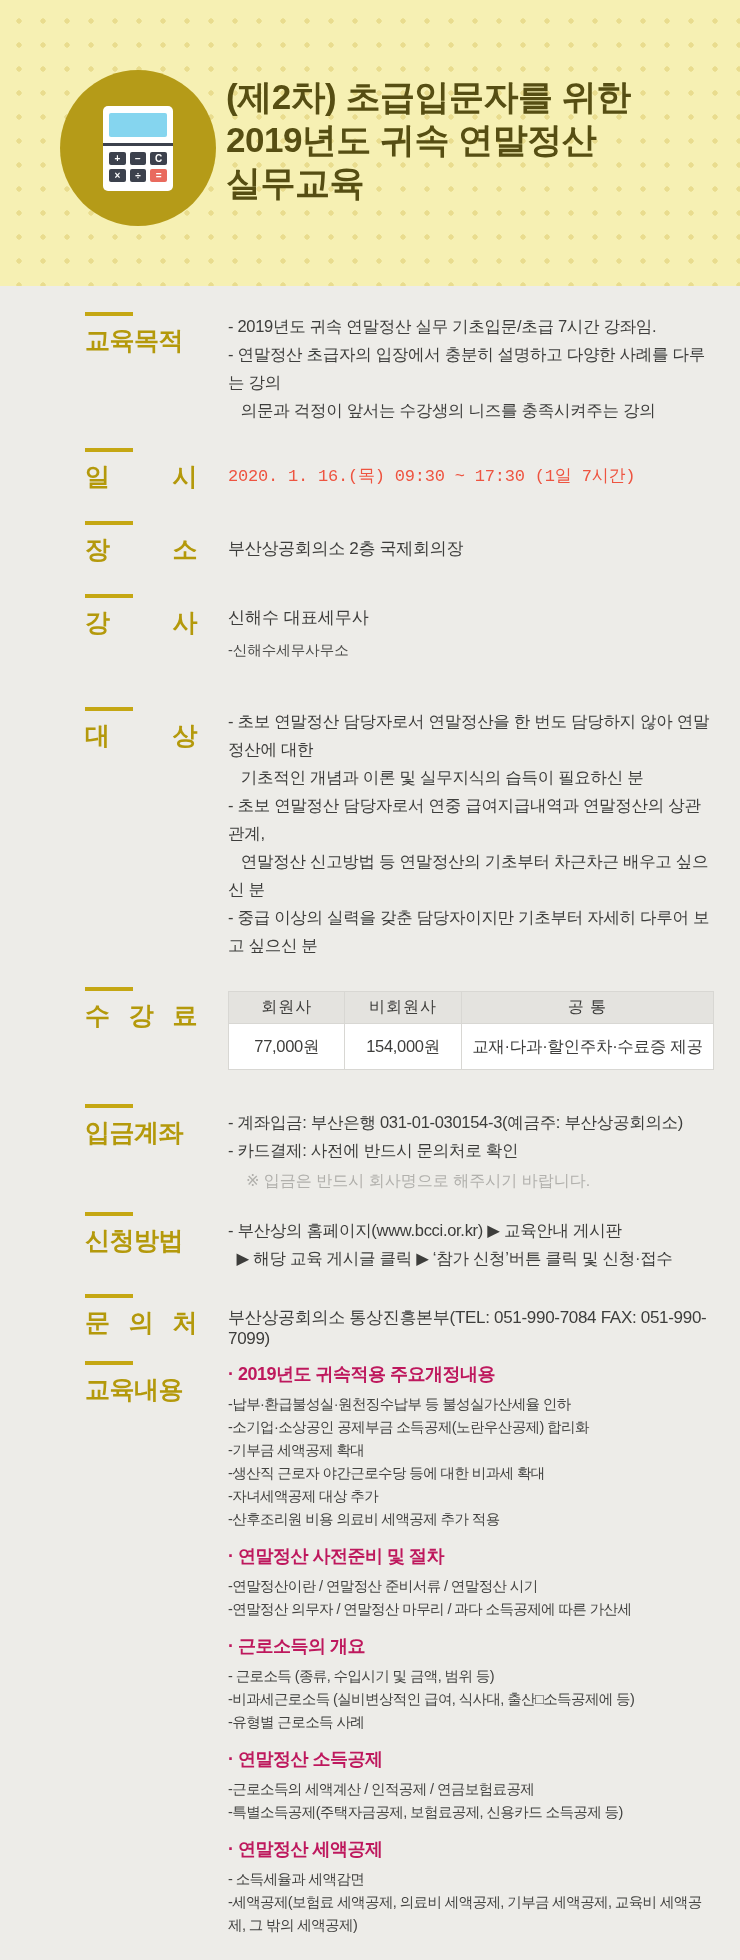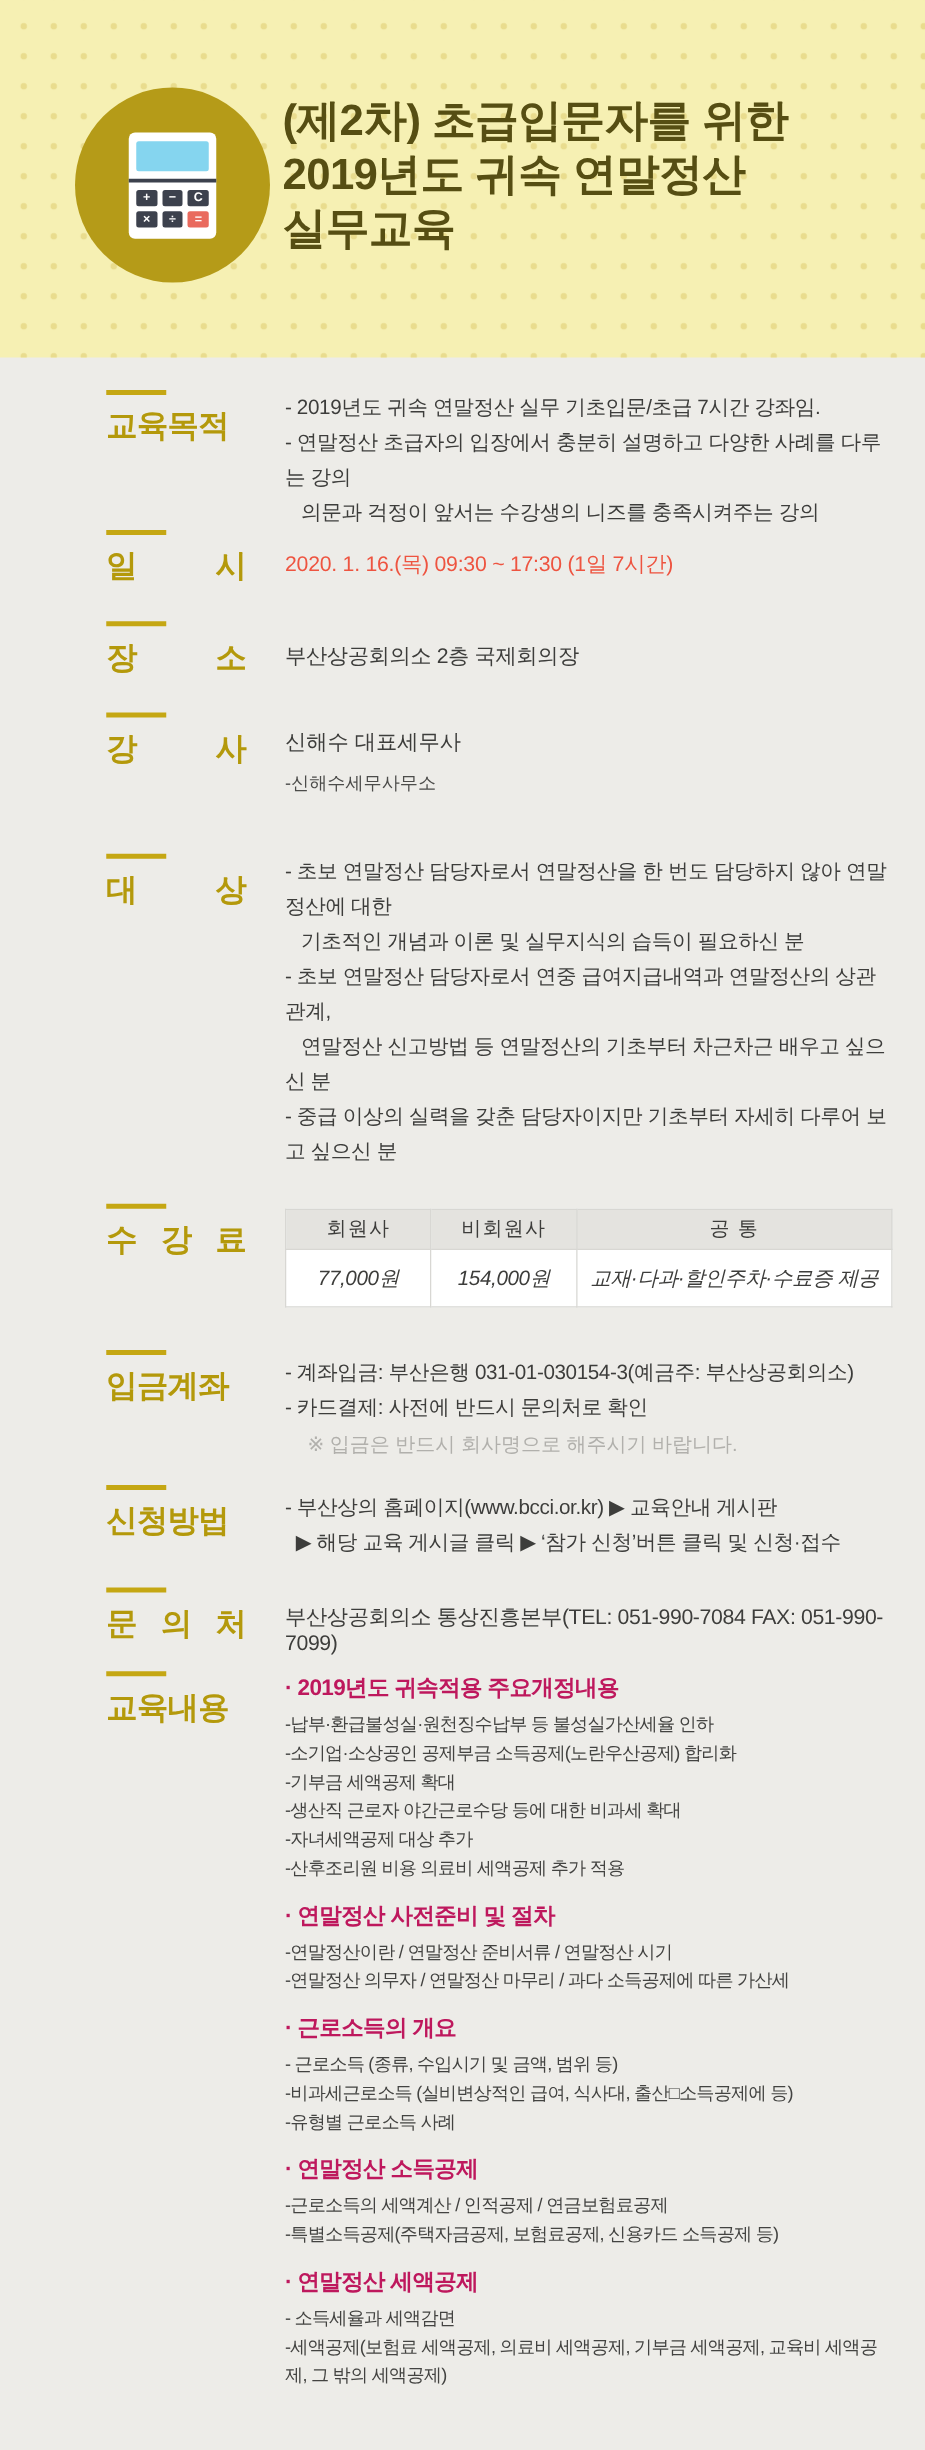--- a/index.html
+++ b/index.html
@@ -40,45 +40,45 @@
   .label-line { width:48px; height:4px; background:#c5a713; }
   .label-text {
     margin-top:8px; color:#b4990b; font-size:25px; font-weight:bold;
     text-align:justify; text-align-last:justify; letter-spacing:-0.5px;
   }
   .content { flex:1; padding-left:31px; padding-right:26px; color:#3d3d3b; }
   .li { font-size:16.5px; line-height:28px; white-space:pre-wrap; letter-spacing:-0.3px; }
   .pt-sm { padding-top:4px; }
   .pt-md { padding-top:12px; }
   .pt-lg { padding-top:16px; }
-  .mb-purpose   { }
+  .mb-purpose   { margin-bottom:24px; }
   .mb-datetime  { margin-bottom:28px; }
   .mb-venue     { margin-bottom:28px; }
   .mb-instructor{ margin-bottom:47px; }
   .mb-target    { margin-bottom:28px; }
   .mb-fee       { margin-bottom:34px; }
   .mb-payment   { margin-bottom:18px; }
   .mb-apply     { margin-bottom:22px; }
   .mb-contact   { margin-bottom:12px; }
 
-  .red-text { color:#ee5440; font-size:17px; letter-spacing:-0.2px; }
+  .red-text { color:#ee5440; font-size:17px; letter-spacing:-0.2px;font-family:Liberation Mono, monospace; }
   .plain-text { font-size:17px; letter-spacing:-0.3px; }
   .instructor-name { font-size:17px; }
   .instructor-sub { margin-top:12px; font-size:14.5px; color:#4c4c4a; }
   .gray-note { margin-top:4px; padding-left:18px; color:#b1b0ac; font-size:16px; line-height:26px; }
 
   table.fee { width:100%; border-collapse:collapse; background:#ffffff; table-layout:fixed; }
   table.fee th {
     width:24%; background:#e4e3df; border:1px solid #d8d7d3; height:32px;
     font-size:16px; font-weight:normal; color:#3d3d3b; letter-spacing:1px;
   }
   table.fee th.wide { width:52%; }
   table.fee td {
     border:1px solid #d8d7d3; height:46px; text-align:center;
-    font-size:16.5px; color:#3d3d3b; letter-spacing:-0.3px;font-style:italic;
+    font-size:16.5px; color:#3d3d3b; letter-spacing:-0.3px;
   }
 
   .group + .group { margin-top:12px; }
   .group-heading { color:#be185d; font-size:18px; font-weight:bold; letter-spacing:-0.5px; line-height:26px; margin-bottom:6px; }
   .group-item { font-size:14.5px; line-height:23px; letter-spacing:-0.6px; white-space:pre-wrap; color:#434341; }
 </style>
 </head>
 <body>
 
 <div class="page">

